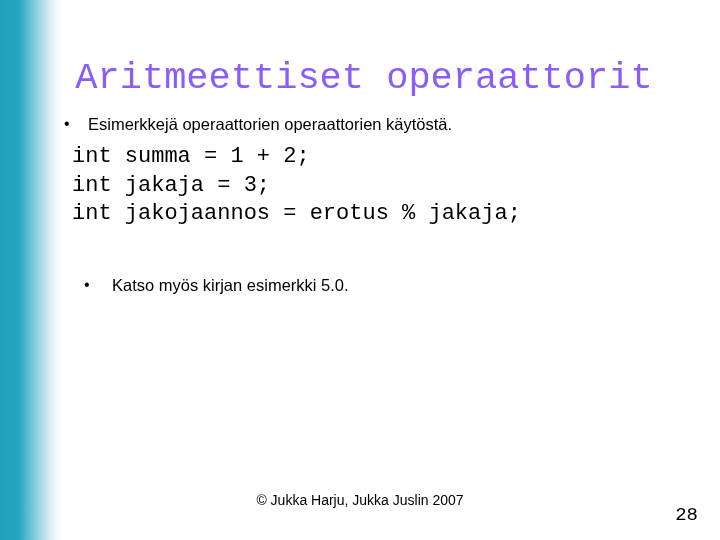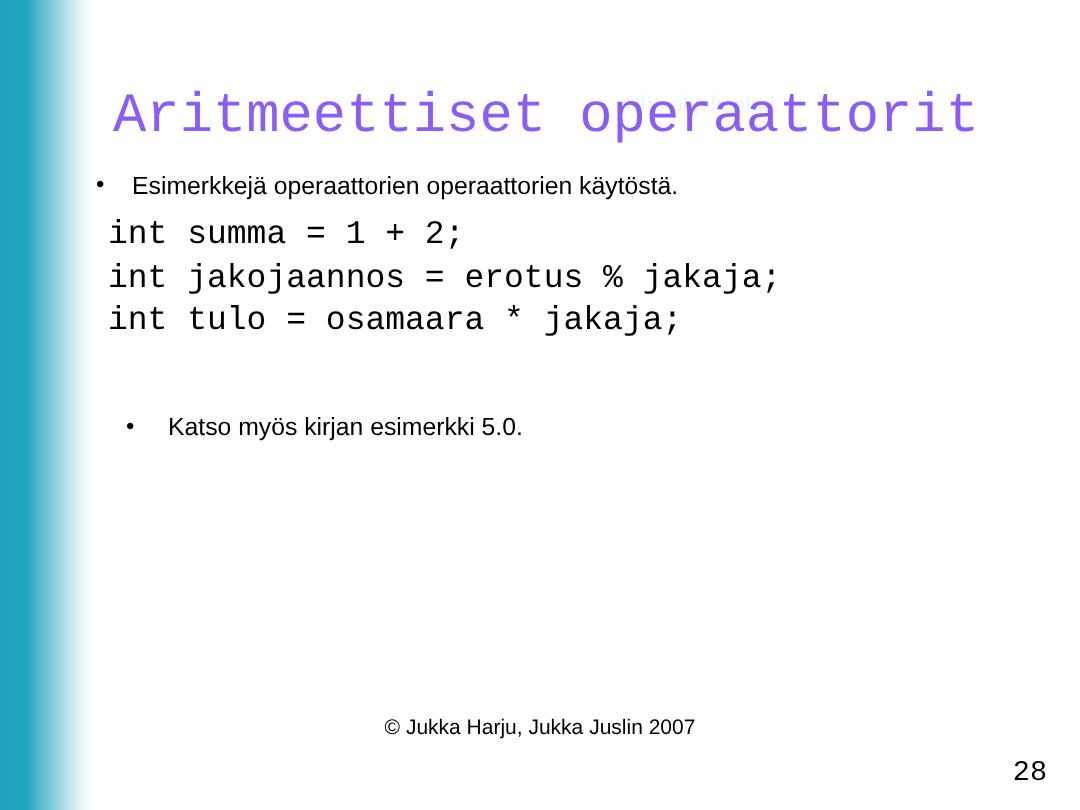--- a/index.html
+++ b/index.html
@@ -106,21 +106,21 @@
   #bullet-note-row {
     margin-top: 44px;
     margin-left: 20px;
   }
   #bullet-note-row .bullet-mark { width: 28px; flex: 0 0 28px; }
 
   
   #slide-footer {
     position: absolute;
     left: 0;
-    top: 474px;
+    top: 490px;
     width: 720px;
     text-align: center;
     font-size: 14px;
     line-height: 20px;
     color: #000000;
     font-family: "Liberation Sans", sans-serif;
   }
 
   #slide-page-number {
     position: absolute;
@@ -143,22 +143,22 @@
 
 <div id="slide-body">
 
   <div class="bullet-row">
     <span class="bullet-mark">•</span>
     <span class="bullet-text">Esimerkkejä operaattorien operaattorien käytöstä.</span>
   </div>
 
   <div id="code-block">
     <div class="code-line">int summa = 1 + 2;</div>
+    <div class="code-line">int jakaja = 3;</div>
     <div class="code-line">int jakojaannos = erotus % jakaja;</div>
-    <div class="code-line">int tulo = osamaara * jakaja;</div>
   </div>
 
   <div class="bullet-row" id="bullet-note-row">
     <span class="bullet-mark">•</span>
     <span class="bullet-text">Katso myös kirjan esimerkki 5.0.</span>
   </div>
 
 </div>
 
 <div id="slide-footer">© Jukka Harju, Jukka Juslin 2007</div>

